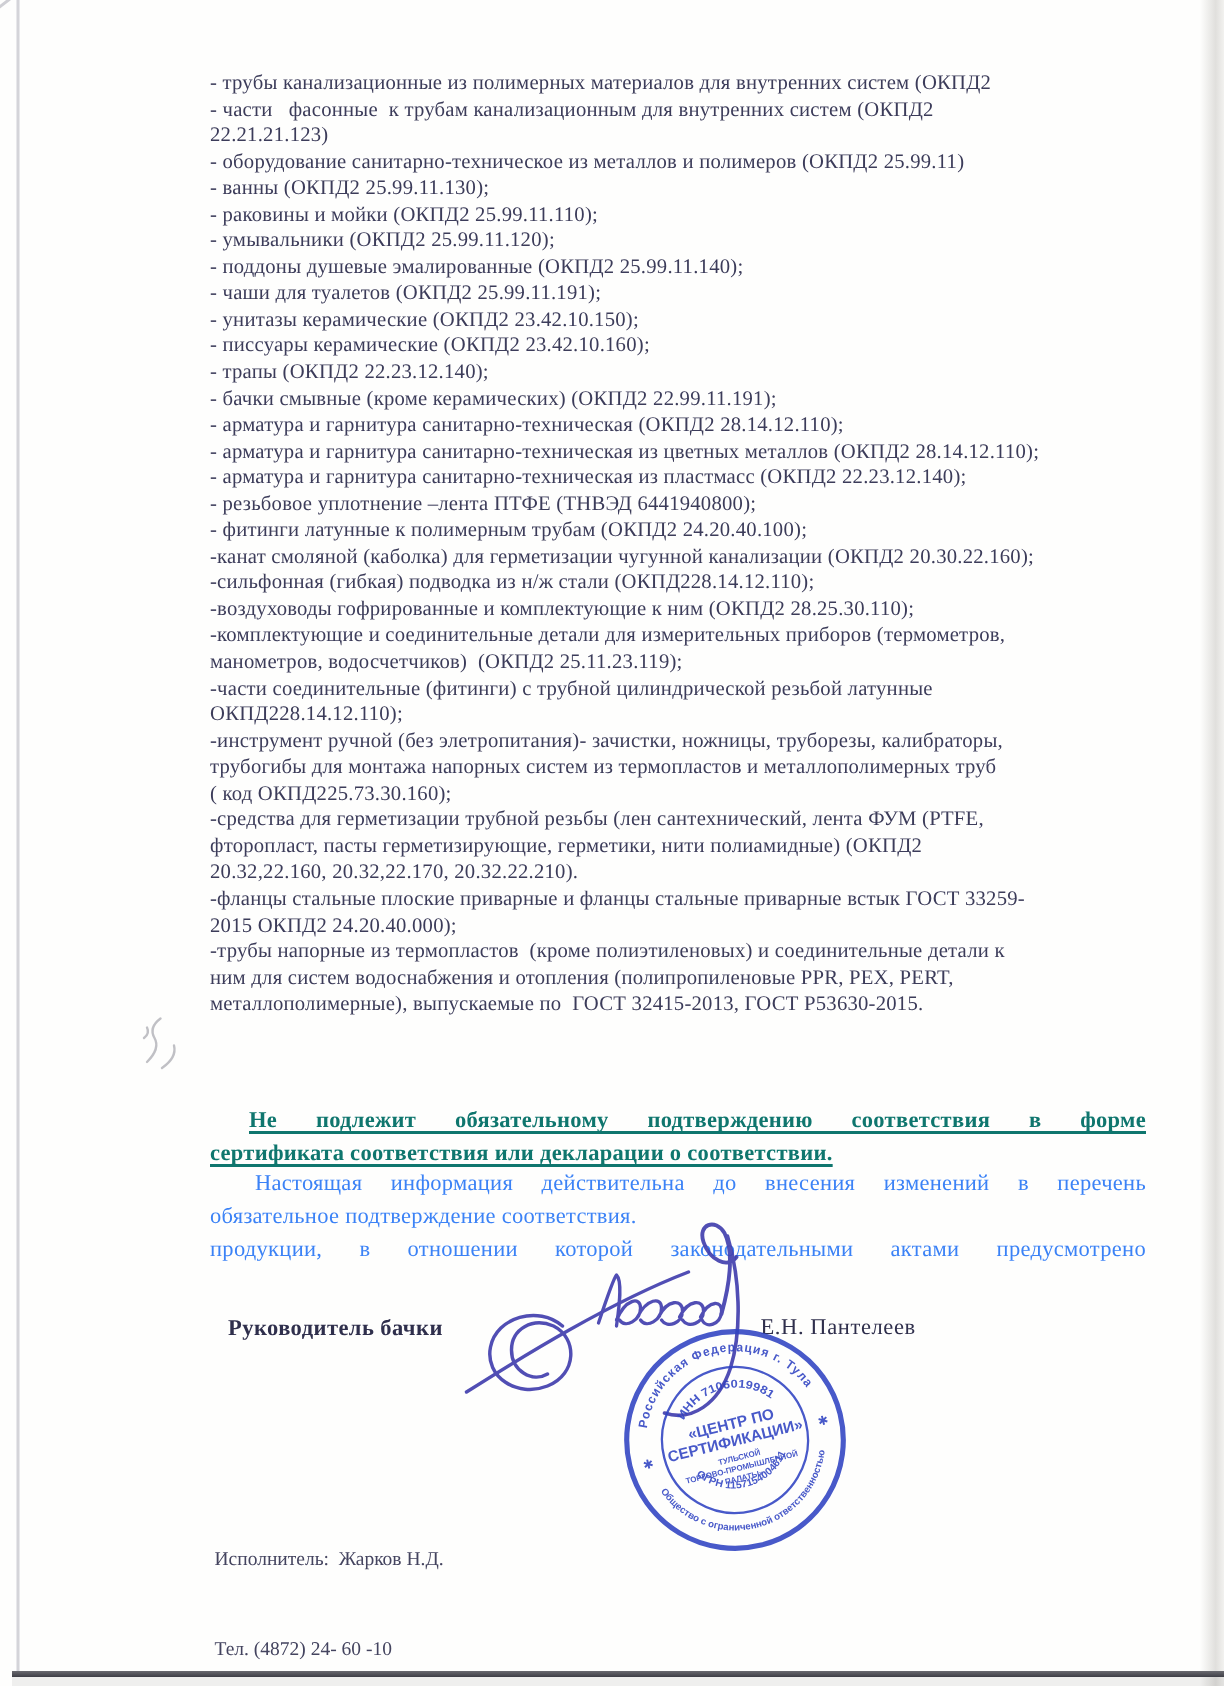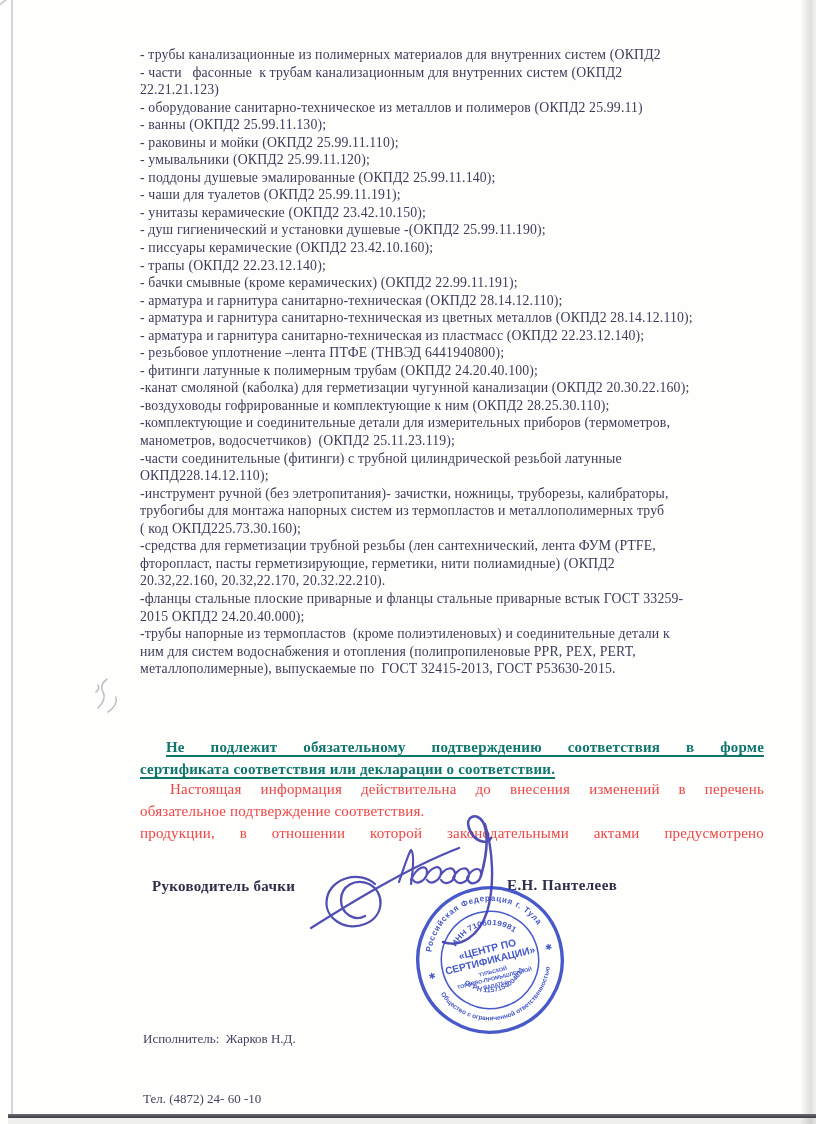--- a/index.html
+++ b/index.html
@@ -23,29 +23,29 @@
   .doc-line{
     font-size:13.8px;line-height:17.55px;white-space:pre;letter-spacing:.15px;
   }
   .note{
     position:absolute;left:140px;top:736px;width:624px;color:#0f766e;
     font-size:15px;font-weight:bold;line-height:22px;letter-spacing:.2px;
   }
   .note .nl{text-decoration:underline;text-decoration-thickness:1.6px;text-underline-offset:3px;}
   .note .nl1{text-align:justify;text-align-last:justify;text-indent:26px;}
   .para{
-    position:absolute;left:140px;top:778px;width:624px;color:#ef4444;
+    position:absolute;left:140px;top:778px;width:624px;color:#3b82f6;
     font-size:15px;line-height:22px;letter-spacing:.2px;
   }
   .para .pl{text-align:justify;}
   .para .pl1{text-indent:30px;}
   .para .stretch{text-align-last:justify;}
 
   .sig-role{position:absolute;left:152px;top:878px;font-size:15px;font-weight:bold;color:#2f2f4c;letter-spacing:.3px;}
-  .sig-name{position:absolute;left:507px;top:877px;font-size:15px;font-weight:bold;color:#2f2f4c;letter-spacing:.4px;}
+  .sig-name{position:absolute;left:507px;top:877px;font-size:15px;font-weight:normal;color:#2f2f4c;letter-spacing:.4px;}
 
   .executor{position:absolute;left:143px;top:989px;font-size:13px;line-height:20px;color:#44445f;white-space:pre;}
 
   .signature-svg{position:absolute;left:303px;top:806px;width:232px;height:152px;z-index:5;pointer-events:none;}
   .stamp-wrap{
     position:absolute;left:414px;top:884px;width:152px;height:152px;z-index:6;
     transform:rotate(-14deg);opacity:.88;pointer-events:none;
   }
   .pencil-svg{position:absolute;left:86px;top:668px;width:40px;height:52px;opacity:.55;}
   .stamp-wrap svg text{font-family:"Liberation Sans","DejaVu Sans",sans-serif;}
@@ -65,30 +65,30 @@
       <div class="doc-line">- трубы канализационные из полимерных материалов для внутренних систем (ОКПД2</div>
       <div class="doc-line">- части   фасонные  к трубам канализационным для внутренних систем (ОКПД2</div>
       <div class="doc-line">22.21.21.123)</div>
       <div class="doc-line">- оборудование санитарно-техническое из металлов и полимеров (ОКПД2 25.99.11)</div>
       <div class="doc-line">- ванны (ОКПД2 25.99.11.130);</div>
       <div class="doc-line">- раковины и мойки (ОКПД2 25.99.11.110);</div>
       <div class="doc-line">- умывальники (ОКПД2 25.99.11.120);</div>
       <div class="doc-line">- поддоны душевые эмалированные (ОКПД2 25.99.11.140);</div>
       <div class="doc-line">- чаши для туалетов (ОКПД2 25.99.11.191);</div>
       <div class="doc-line">- унитазы керамические (ОКПД2 23.42.10.150);</div>
-      <div class="doc-line">- душ гигиенический и установки душевые -(ОКПД2 25.99.11.190);</div>
       <div class="doc-line">- писсуары керамические (ОКПД2 23.42.10.160);</div>
       <div class="doc-line">- трапы (ОКПД2 22.23.12.140);</div>
       <div class="doc-line">- бачки смывные (кроме керамических) (ОКПД2 22.99.11.191);</div>
       <div class="doc-line">- арматура и гарнитура санитарно-техническая (ОКПД2 28.14.12.110);</div>
       <div class="doc-line">- арматура и гарнитура санитарно-техническая из цветных металлов (ОКПД2 28.14.12.110);</div>
       <div class="doc-line">- арматура и гарнитура санитарно-техническая из пластмасс (ОКПД2 22.23.12.140);</div>
       <div class="doc-line">- резьбовое уплотнение –лента ПТФЕ (ТНВЭД 6441940800);</div>
       <div class="doc-line">- фитинги латунные к полимерным трубам (ОКПД2 24.20.40.100);</div>
       <div class="doc-line">-канат смоляной (каболка) для герметизации чугунной канализации (ОКПД2 20.30.22.160);</div>
+      <div class="doc-line">-сильфонная (гибкая) подводка из н/ж стали (ОКПД228.14.12.110);</div>
       <div class="doc-line">-воздуховоды гофрированные и комплектующие к ним (ОКПД2 28.25.30.110);</div>
       <div class="doc-line">-комплектующие и соединительные детали для измерительных приборов (термометров,</div>
       <div class="doc-line">манометров, водосчетчиков)  (ОКПД2 25.11.23.119);</div>
       <div class="doc-line">-части соединительные (фитинги) с трубной цилиндрической резьбой латунные</div>
       <div class="doc-line">ОКПД228.14.12.110);</div>
       <div class="doc-line">-инструмент ручной (без элетропитания)- зачистки, ножницы, труборезы, калибраторы,</div>
       <div class="doc-line">трубогибы для монтажа напорных систем из термопластов и металлополимерных труб</div>
       <div class="doc-line">( код ОКПД225.73.30.160);</div>
       <div class="doc-line">-средства для герметизации трубной резьбы (лен сантехнический, лента ФУМ (PTFE,</div>
       <div class="doc-line">фторопласт, пасты герметизирующие, герметики, нити полиамидные) (ОКПД2</div>

